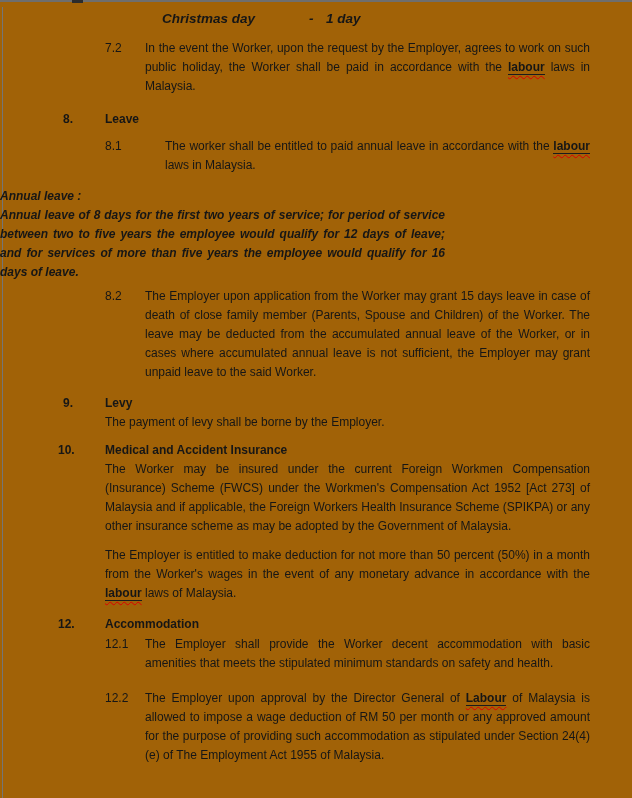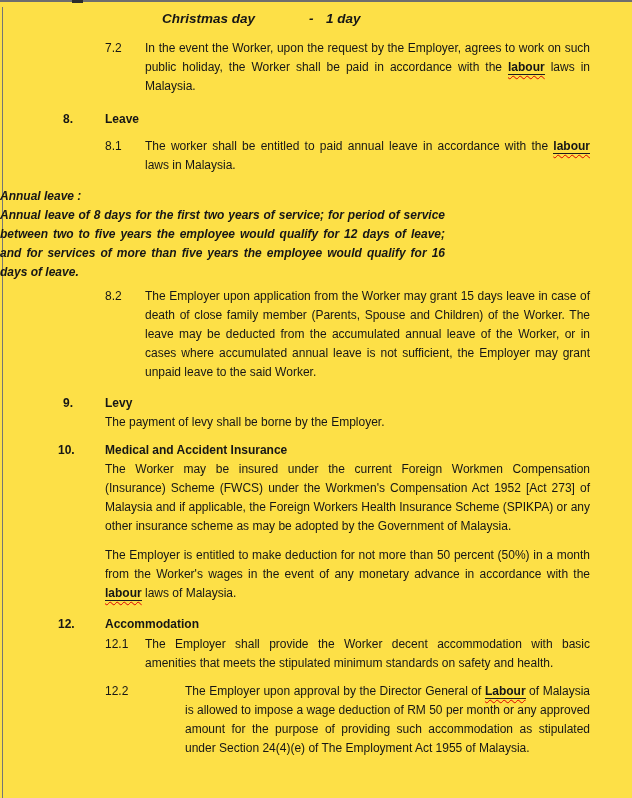--- a/index.html
+++ b/index.html
@@ -1,20 +1,20 @@
 <!DOCTYPE html>
 <html><head>
 <meta charset="utf-8">
 <style>
   * { box-sizing: border-box; }
   html, body { margin: 0; padding: 0; background: #ffffff; }
   .page {
     position: relative;
     width: 632px; height: 798px;
-    background: #fde047;
+    background: #a16207;
     overflow: hidden;
     font-family: "Liberation Sans", "DejaVu Sans", sans-serif;
     font-size: 12px;
     line-height: 19px;
     color: #161616;
   }
   .top-rule { position: absolute; top: 0; left: 0; width: 632px; height: 2px; background: #6e6e6e; }
   .top-rule-dark { position: absolute; top: 0; left: 72px; width: 11px; height: 3px; background: #2c2c2c; }
   .left-rule { position: absolute; top: 7px; left: 2px; width: 1px; height: 791px; background: #757575; }
 
@@ -46,29 +46,29 @@
   .sp {
     border-bottom: 1px solid #1c1c1c;
     text-decoration: underline wavy #dd0000;
     text-decoration-thickness: 1px;
     text-underline-offset: 4px;
     font-weight: bold;
   }
 
   .mt-c72 { margin-top: 11px; }
   .mt-s8  { margin-top: 14px; }
-  .mt-c81 { margin-top: 8px; }
+  .mt-c81 { margin-top: 8px; gap: 20px; }
   .mt-note{ margin-top: 12px; }
   .mt-c82 { margin-top: 5px; }
   .mt-s9  { margin-top: 12px; }
   .mt-s10 { margin-top: 9px; }
   .mt-s11 { margin-top: 10px; }
   .mt-s12 { margin-top: 12px; }
   .mt-c121{ margin-top: 1px; }
-  .mt-c122{ margin-top: 9px; gap: 40px; }
+  .mt-c122{ margin-top: 16px; }
 </style>
 </head>
 <body>
 
 <div class="page">
   <div class="top-rule"></div>
   <div class="top-rule-dark"></div>
   <div class="left-rule"></div>
 
   <div class="content">

